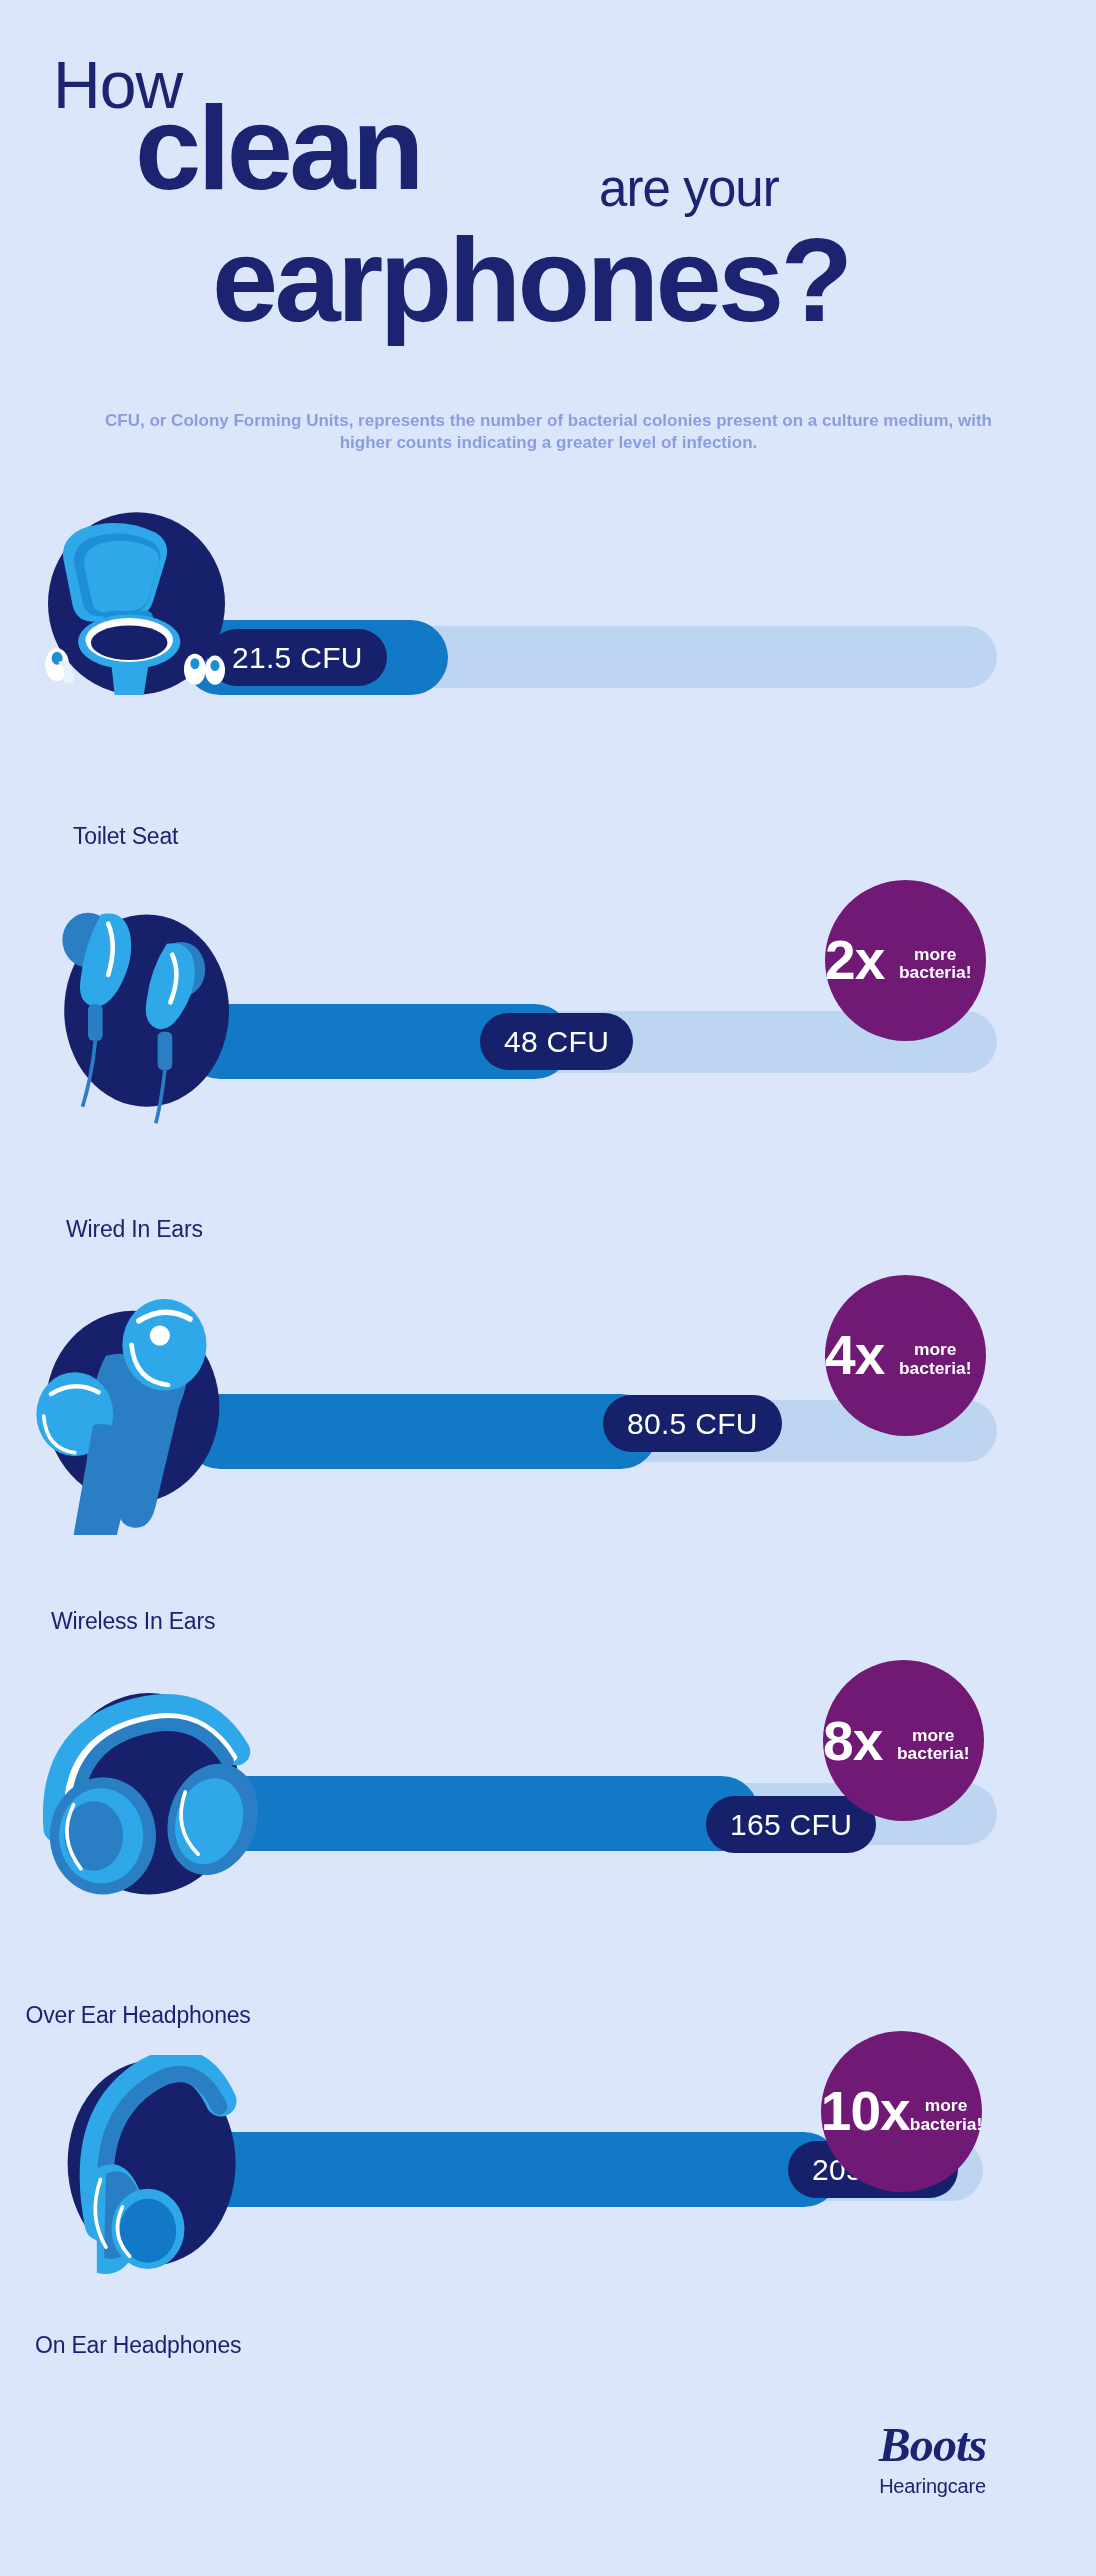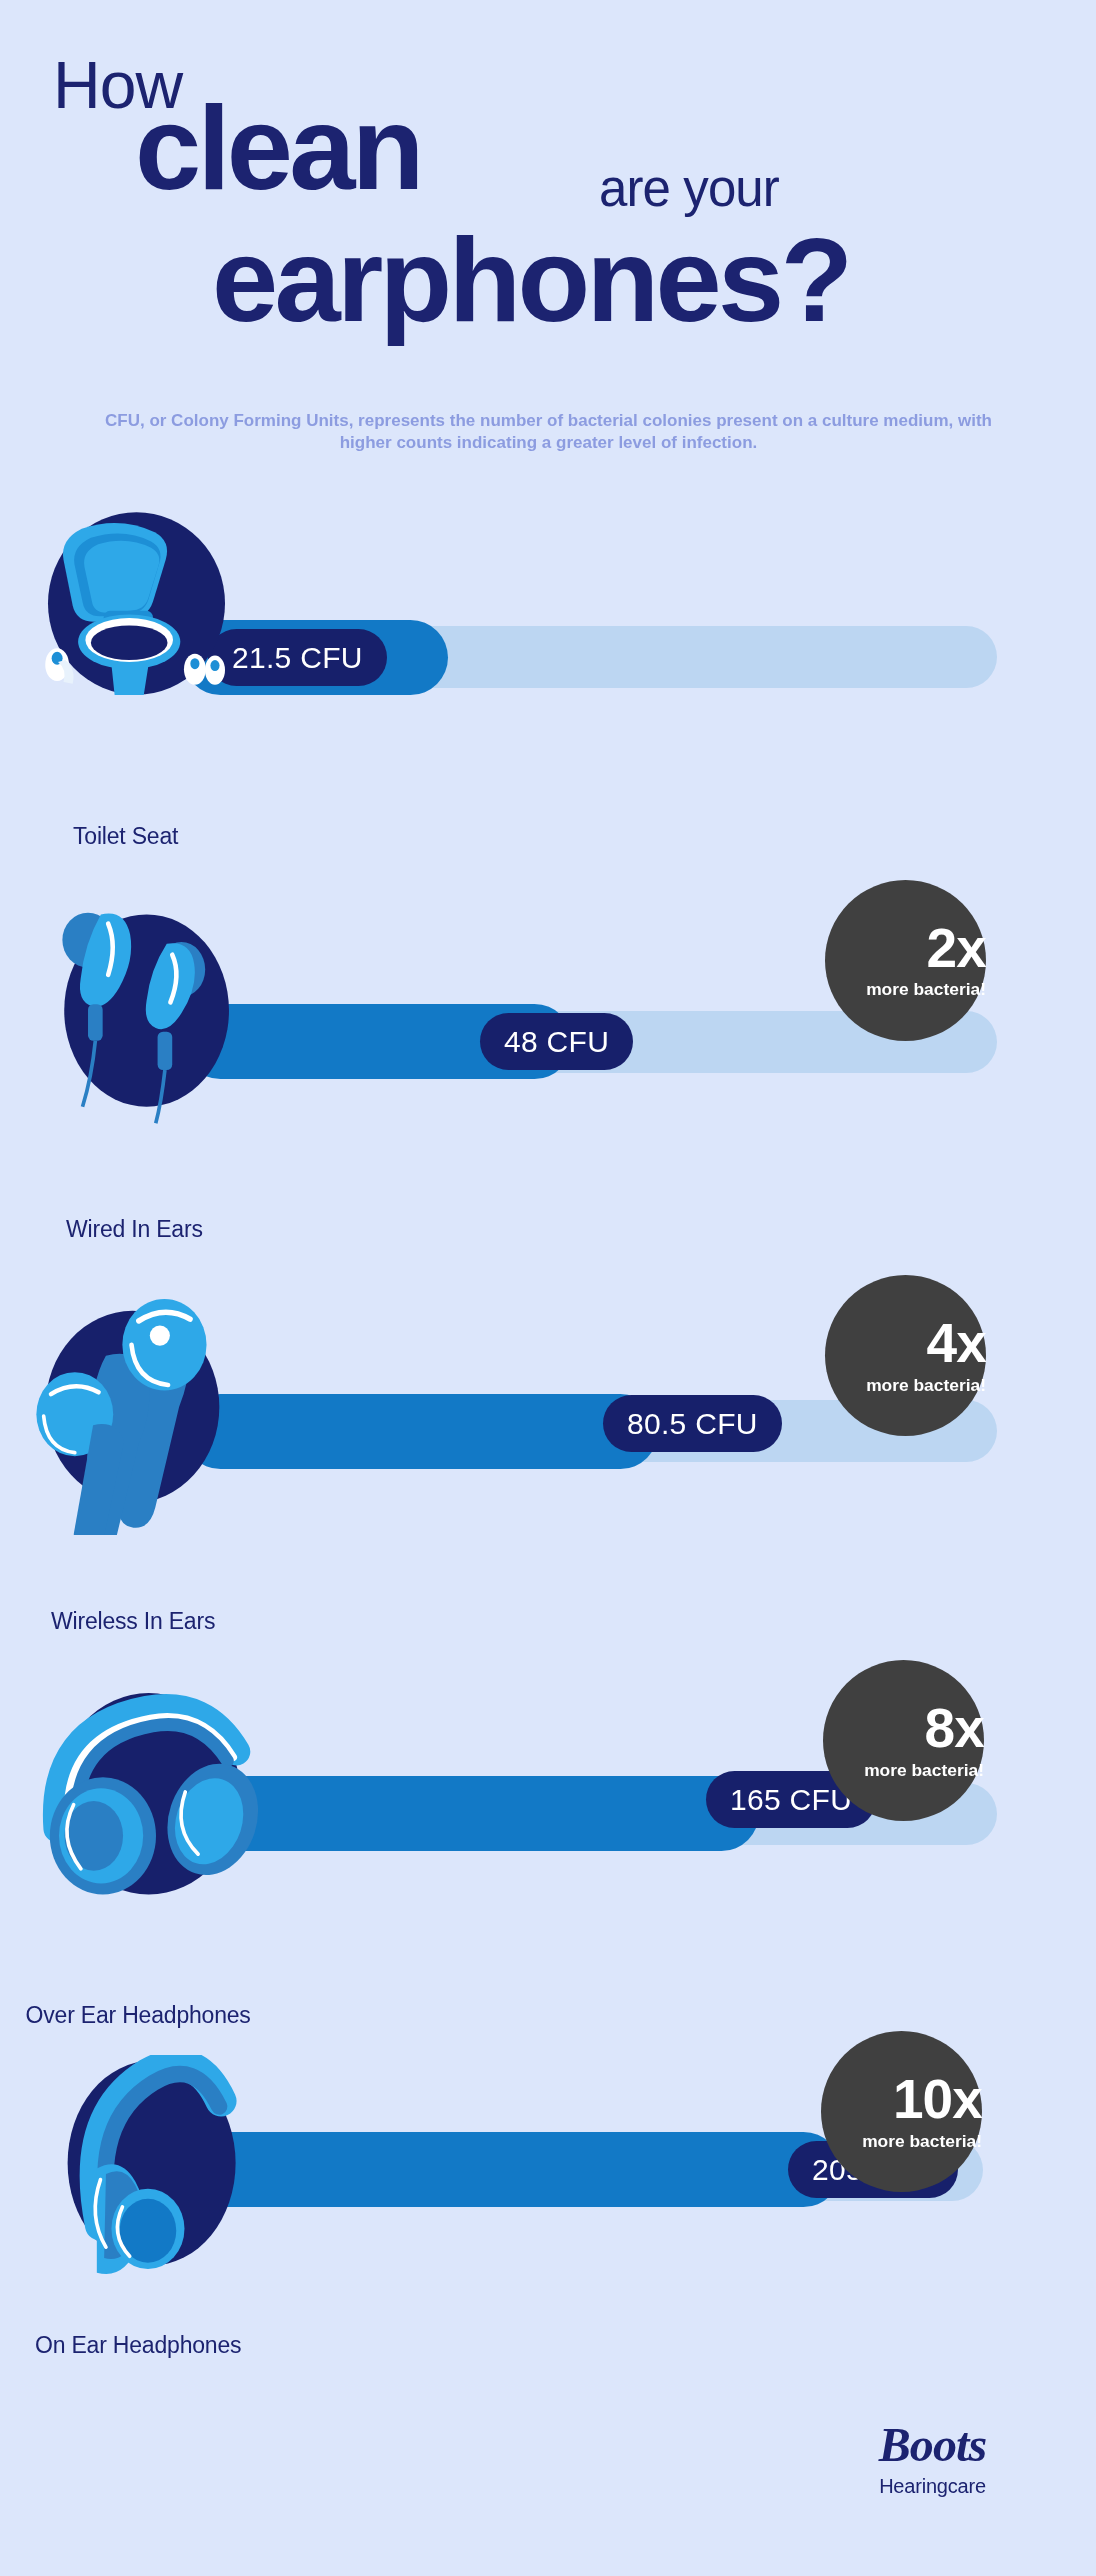--- a/index.html
+++ b/index.html
@@ -57,22 +57,22 @@
   }
   .cfu-pill {
     position: absolute; background: #17206b; color: #ffffff;
     border-radius: 55px; display: flex; align-items: center;
     justify-content: center; font-size: 30px; font-weight: 500;
     letter-spacing: 0.3px; white-space: nowrap; padding: 0 24px;
     height: 57px;
   }
   .badge {
     position: absolute; width: 161px; height: 161px; border-radius: 50%;
-    background: #404040; color: #ffffff; display: flex;
-    flex-direction: column; align-items: flex-end; justify-content: center;
+    background: #701a75; color: #ffffff; display: flex;
+    flex-direction: row; align-items: center; justify-content: center;
     text-align: center; z-index: 6;
   }
   .badge-mult { font-size: 55px; font-weight: 700; line-height: 0.95; letter-spacing: -0.9px; }
   .badge-sub  { font-size: 17.4px; font-weight: 700; line-height: 1.05; margin-top: 6.4px; }
   .row-label {
     position: absolute; font-size: 23px; font-weight: 500;
     color: #1c2370; letter-spacing: -0.2px; white-space: nowrap;
   }
   .icon-wrap { position: absolute; z-index: 5; }
 
@@ -220,21 +220,21 @@
         <ellipse cx="188" cy="152" rx="36" ry="48" transform="rotate(18 188 152)" fill="#2ea8e8"></ellipse>
         <path d="M162 120 q-14 40 14 68" stroke="#ffffff" stroke-width="4" fill="none" stroke-linecap="round"></path>
 
         <ellipse cx="72" cy="168" rx="58" ry="64" fill="#2a7fc4"></ellipse>
         <ellipse cx="70" cy="168" rx="46" ry="52" fill="#2ea8e8"></ellipse>
         <ellipse cx="62" cy="168" rx="32" ry="38" fill="#2a7fc4"></ellipse>
         <path d="M40 134 q-18 36 8 70" stroke="#ffffff" stroke-width="4" fill="none" stroke-linecap="round"></path>
       </svg>
     </div>
 
-    <div class="cfu-pill" style="left:706px;top:107px;">165 CFU</div>
+    <div class="cfu-pill" style="left:706px;top:132px;">165 CFU</div>
     <div class="row-label" style="left:25.6px;top:338px;">Over Ear Headphones</div>
   </div>
 
   <div class="row" style="top:2011px;height:366px;">
     <div class="badge" style="left:821px;top:20px;">
       <div class="badge-mult">10x</div>
       <div class="badge-sub">more bacteria!</div>
     </div>
 
     <div class="track" style="left:183px;top:128px;width:800px;height:62px;"></div>

